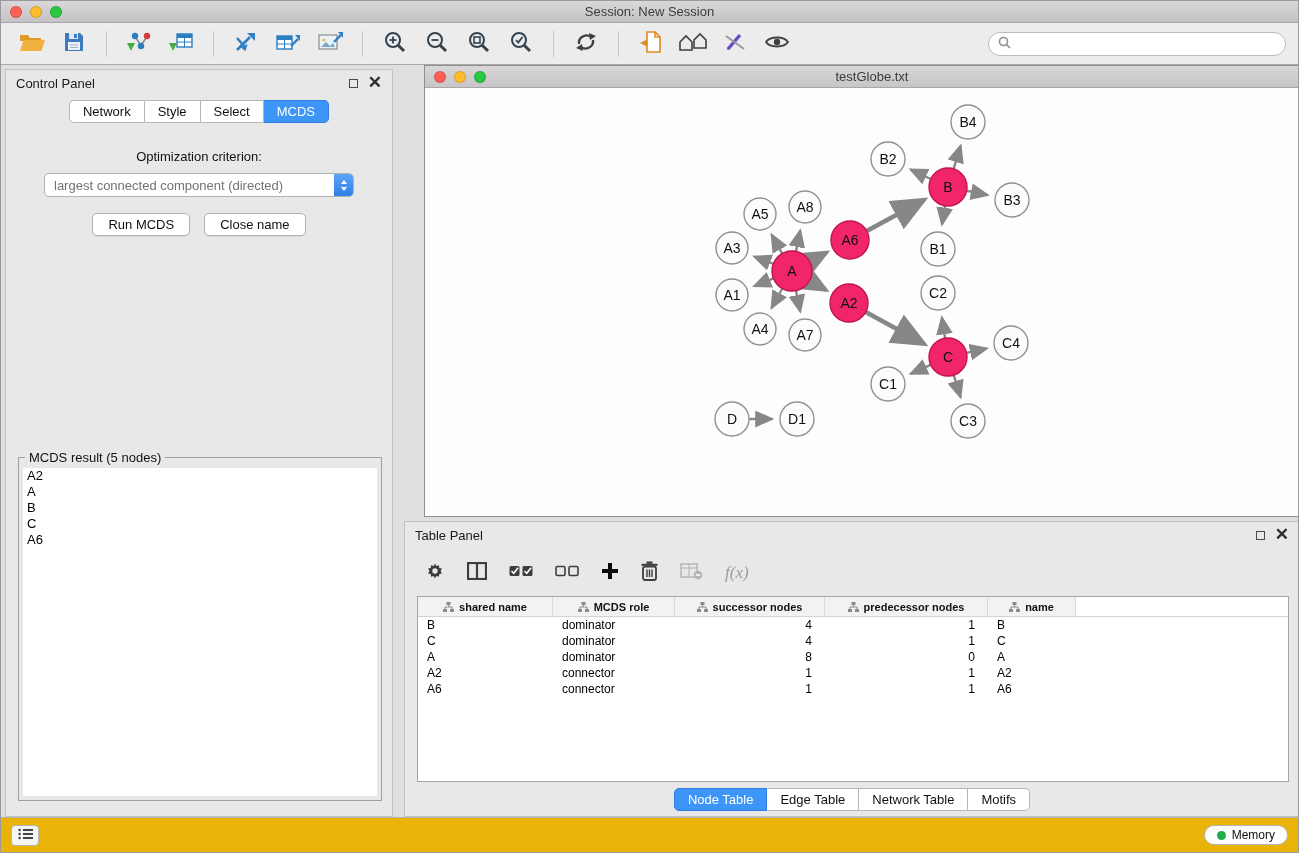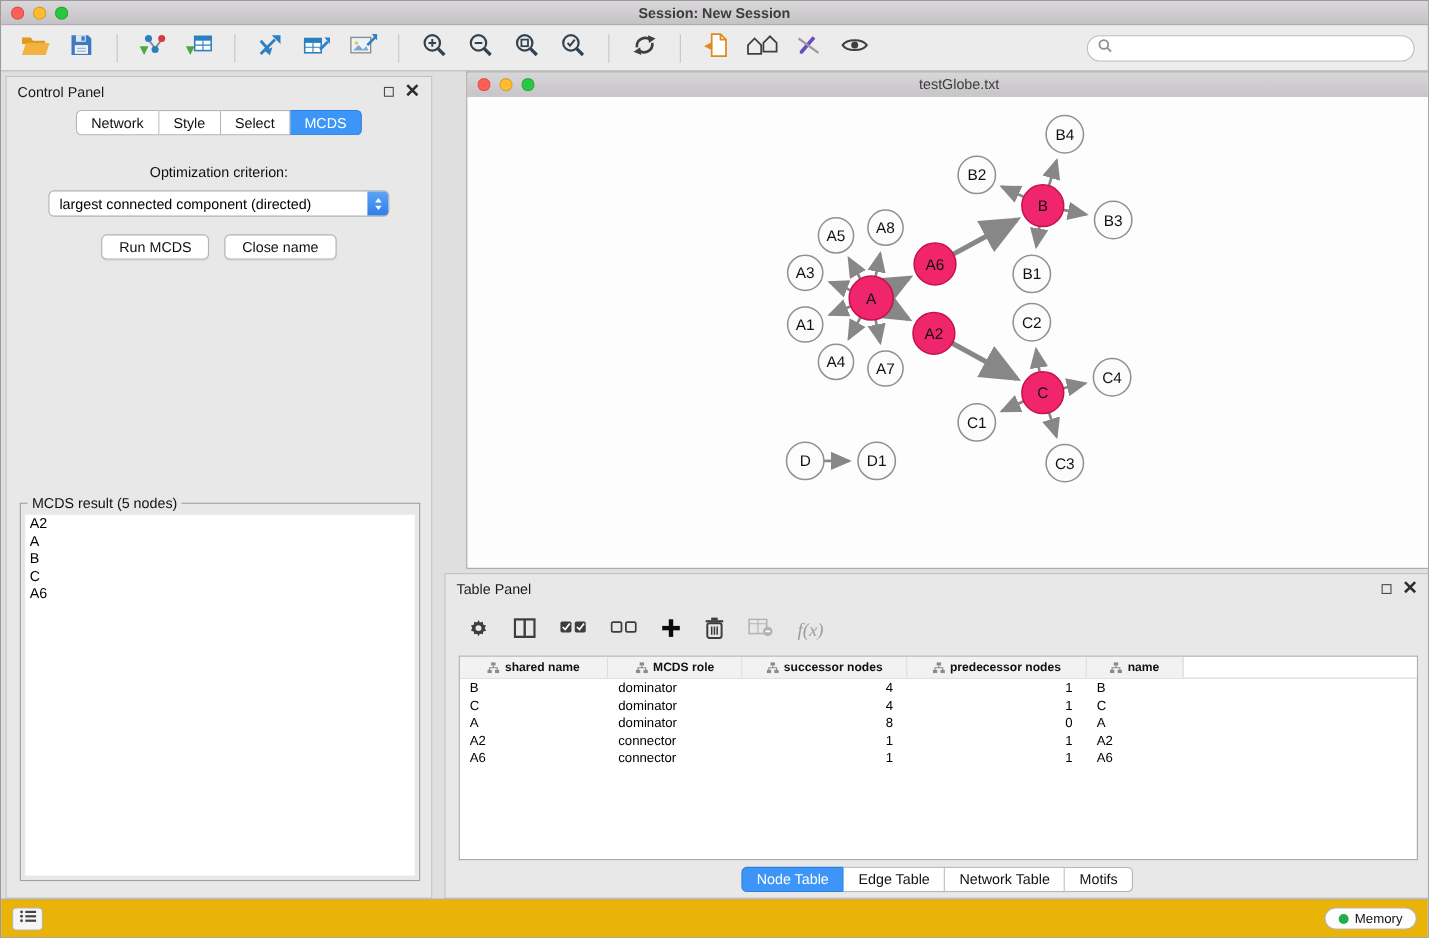--- a/index.html
+++ b/index.html
@@ -6,21 +6,21 @@
   html,body { background:#cfcfcf; }
   body { font-family:"Liberation Sans", sans-serif; }
   .app { position:relative; width:1299px; height:853px; background:#dfdfdf; overflow:hidden; border:1px solid #9a9a9a; }
 
   
   .titlebar { position:absolute; top:0; left:0; right:0; height:22px;
     background:linear-gradient(#d9d7d9,#c4c2c4); border-bottom:1px solid #a6a4a6; }
   .traffic { position:absolute; top:5px; left:9px; display:flex; gap:8px; }
   .light { width:12px; height:12px; border-radius:50%; border:1px solid rgba(0,0,0,.15); }
   .red { background:#ff5f57; } .yellow { background:#febc2e; } .green { background:#28c840; }
-  .title-text { text-align:center; line-height:21px; font-size:13px; color:#3c3c3c;font-weight:bold; }
+  .title-text { text-align:center; line-height:21px; font-size:13px; color:#3c3c3c; }
 
   
   .toolbar { position:absolute; top:22px; left:0; right:0; height:42px; background:#edeced;
     border-bottom:1px solid #a9a9a9; display:flex; align-items:center; padding:0 12px; gap:4px; }
   .tb-btn { width:38px; height:34px; display:flex; align-items:center; justify-content:center; border-radius:4px; cursor:default; }
   .tb-sep { width:1px; height:26px; background:#c6c6c6; margin:0 9px; }
   .search-box { margin-left:auto; width:298px; height:24px; background:#fff; border:1px solid #bdbdbd;
     border-radius:12px; display:flex; align-items:center; padding:0 9px; gap:5px; }
   .search-box input { border:none; outline:none; flex:1; font-size:12px; background:transparent; font-family:"Liberation Sans",sans-serif; }
 
@@ -36,21 +36,21 @@
   .close-btn { font-size:17px; font-weight:bold; color:#2e2e2e; line-height:10px; }
 
   .seg-group { display:flex; justify-content:center; margin-top:4px; }
   .seg { font-size:13px; padding:3px 13px; background:#fff; border:1px solid #b6b6b6; border-left:none; color:#111; }
   .seg:first-child { border-left:1px solid #b6b6b6; border-radius:5px 0 0 5px; }
   .seg:last-child { border-radius:0 5px 5px 0; }
   .seg-active { background:#3d96f7; border-color:#2f7fe0 !important; color:#fff; }
 
   .opt-label { text-align:center; margin-top:26px; font-size:13px; color:#111; }
   .dropdown { margin:9px auto 16px; width:310px; height:24px; background:#fff; border:1px solid #b2b2b2;
-    border-radius:5px; display:flex; align-items:center; position:relative; padding-left:9px; font-size:13px; color:#000000; }
+    border-radius:5px; display:flex; align-items:center; position:relative; padding-left:9px; font-size:13px; color:#737373; }
   .dropdown-stepper { position:absolute; right:0px; top:0px; width:19px; height:22px;
     background:linear-gradient(#5da4f9,#2f7fe8); border-radius:0 4px 4px 0;
     display:flex; flex-direction:column; align-items:center; justify-content:center; gap:3px; }
   .arr-up { width:0; height:0; border-left:3.5px solid transparent; border-right:3.5px solid transparent; border-bottom:4.5px solid #fff; }
   .arr-down { width:0; height:0; border-left:3.5px solid transparent; border-right:3.5px solid transparent; border-top:4.5px solid #fff; }
 
   .btn-row { display:flex; justify-content:center; gap:14px; margin-top:15px; }
   .mac-btn { font-size:13px; background:#fff; border:1px solid #b2b2b2; border-radius:5px; padding:3px 15px; color:#111;
     box-shadow:0 1px 1px rgba(0,0,0,.06); }
 

